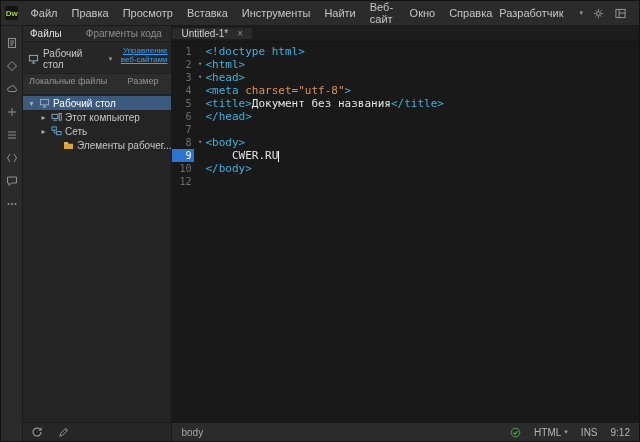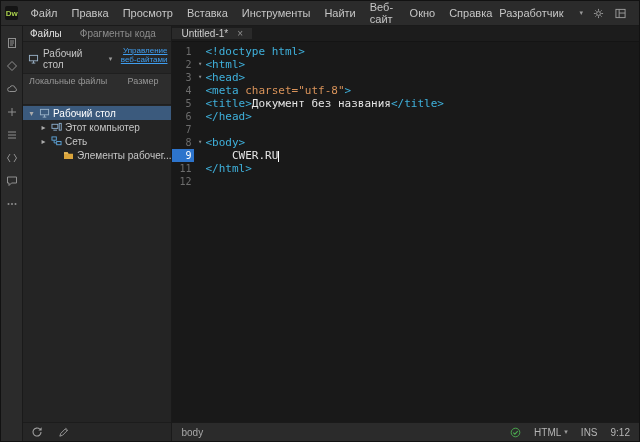--- a/index.html
+++ b/index.html
@@ -17,27 +17,27 @@
   .caret{font-size:7px;color:#9a9a9a}
   .mb-icon{width:12px;height:12px;display:flex;align-items:center}
 
   
   .main{flex:1;display:flex;min-height:0}
   .toolstrip{flex:0 0 22px;background:#2b2b2b;border-right:1px solid #1a1a1a;display:flex;flex-direction:column;align-items:center;padding-top:9px;gap:11px}
   .strip-icon{width:12px;height:12px;display:block}
 
   
   .files-panel{flex:0 0 146px;background:#262626;border-right:1px solid #1a1a1a;display:flex;flex-direction:column}
-  .panel-tabs{flex:0 0 16px;display:flex;align-items:center;gap:18px;padding-left:7px;background:#282828;border-bottom:1px solid #1d1d1d}
+  .panel-tabs{flex:0 0 16px;display:flex;align-items:center;gap:24px;padding-left:7px;background:#282828;border-bottom:1px solid #1d1d1d}
   .ptab{font-size:10px;color:#8c8c8c}
   .ptab.active{color:#e2e2e2}
   .site-row{display:flex;align-items:flex-start;justify-content:space-between;padding:4px 4px 3px 5px}
   .site-select{display:flex;align-items:center;gap:4px;font-size:10px;color:#c6c6c6;padding-top:2px}
   .manage-link{font-size:8px;color:#3f9ef0;text-decoration:underline;text-align:right;line-height:9px;width:56px}
-  .cols-row{display:flex;justify-content:space-between;font-size:9px;color:#969696;background:#2d2d2d;border-top:1px solid #1f1f1f;border-bottom:1px solid #1f1f1f;padding:2px 13px 18px 6px}
+  .cols-row{display:flex;justify-content:space-between;font-size:9px;color:#969696;background:#2d2d2d;border-top:1px solid #1f1f1f;border-bottom:1px solid #1f1f1f;padding:2px 13px 8px 6px}
   .tree{flex:1;background:#242424;padding-top:1px;overflow:hidden}
   .tree-row{display:flex;align-items:center;gap:3px;height:14px;font-size:10px;color:#c6c6c6}
   .tree-row.selected{background:#3b5a7d;color:#fff}
   .expander{width:9px;font-size:8px;color:#ababab;text-align:center}
   .tree-icon{display:flex;align-items:center}
   .tree-label{white-space:nowrap;overflow:hidden}
   .panel-footer{flex:0 0 19px;border-top:1px solid #1c1c1c;display:flex;align-items:center;gap:15px;padding-left:8px;background:#262626}
   .pf-icon{width:12px;height:12px;display:flex;align-items:center}
 
   
@@ -277,23 +277,23 @@
             <span class="lineno">8</span>
             <span class="fold">▾</span>
             <span class="codetext"><span class="seg-tag">&lt;body&gt;</span></span>
           </div>
           <div class="code-line current">
             <span class="lineno current">9</span>
             <span class="fold"></span>
             <span class="codetext"><span class="seg-text">    CWER.RU</span><span class="caret-bar"></span></span>
           </div>
           <div class="code-line">
-            <span class="lineno">11</span>
-            <span class="fold"></span>
-            <span class="codetext"><span class="seg-tag">&lt;/html&gt;</span></span>
+            <span class="lineno">10</span>
+            <span class="fold"></span>
+            <span class="codetext"><span class="seg-tag">&lt;/body&gt;</span></span>
           </div>
           <div class="code-line">
             <span class="lineno">12</span>
             <span class="fold"></span>
             <span class="codetext"></span>
           </div>
         </div>
       <div class="statusbar">
         <span class="tagsel">body</span>
         <span class="sb-right">

